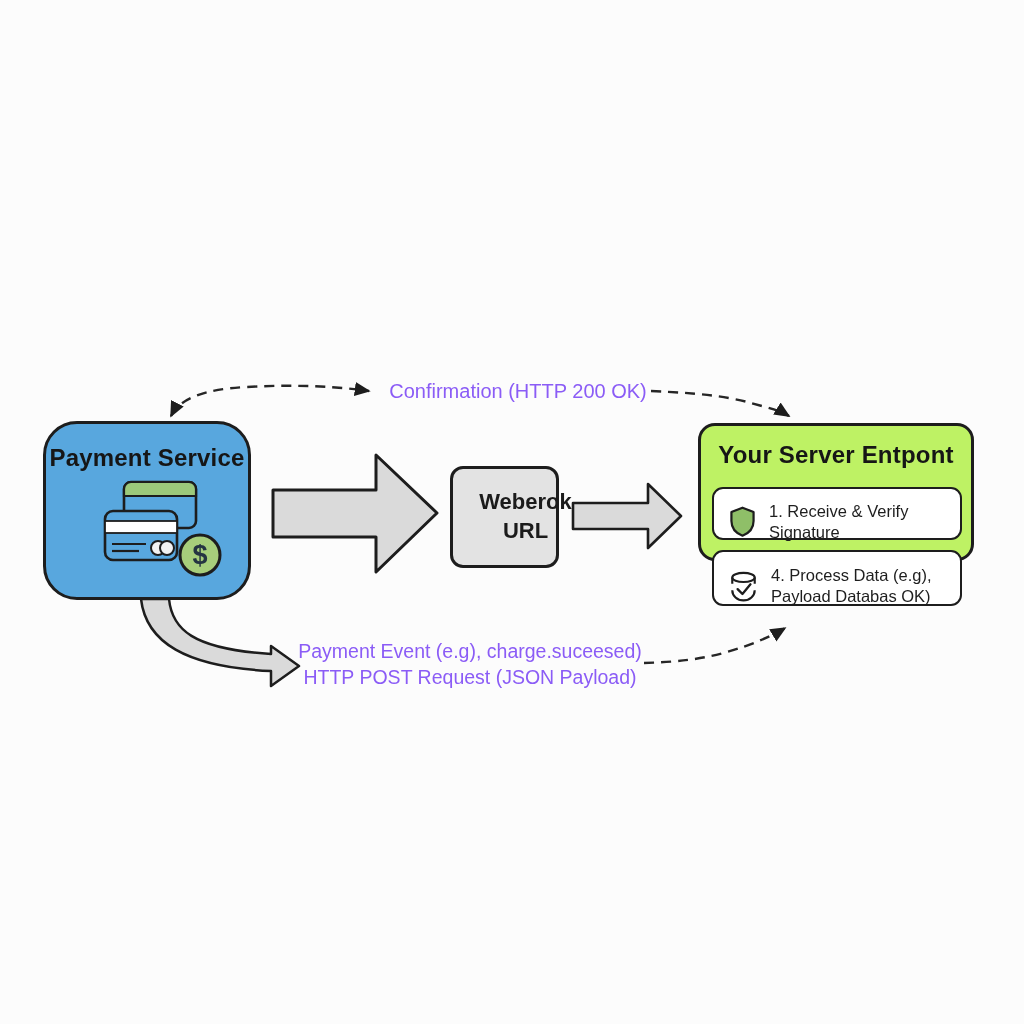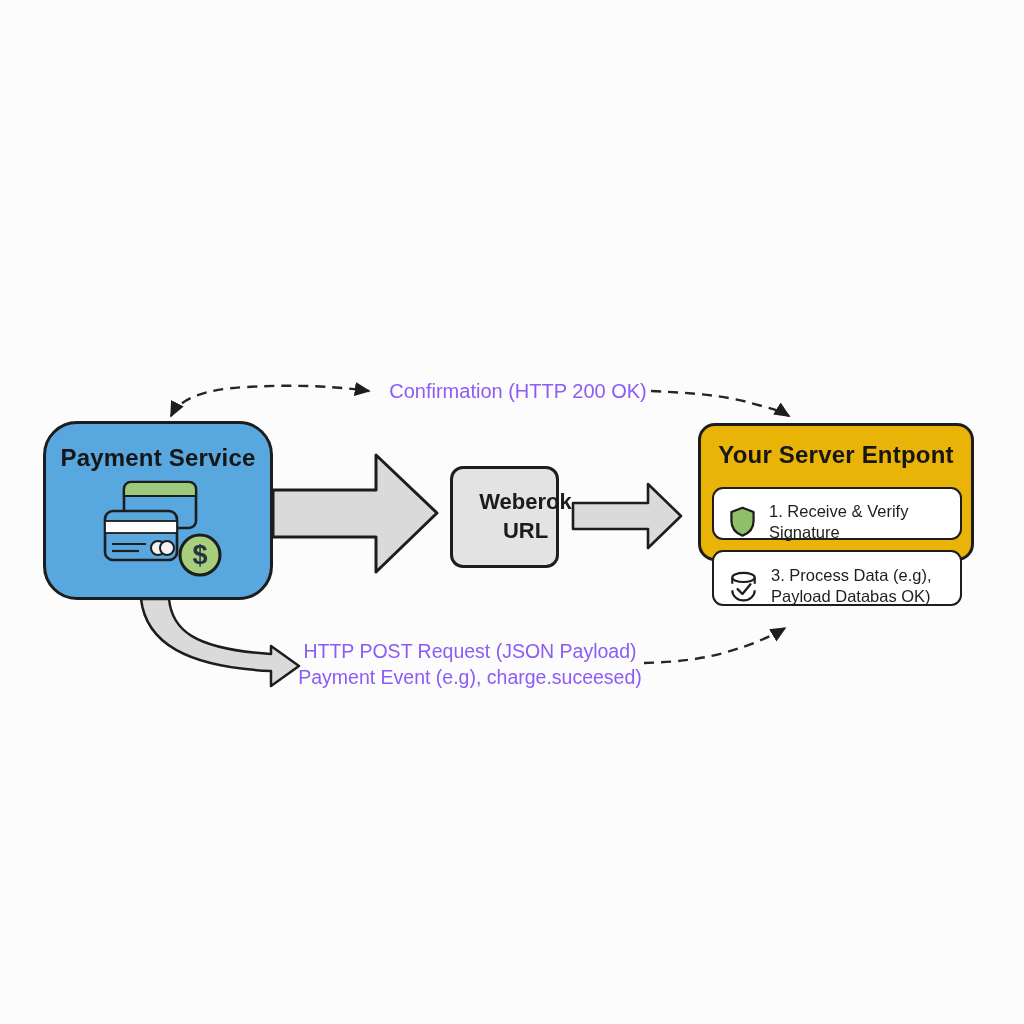--- a/index.html
+++ b/index.html
@@ -3,24 +3,24 @@
 <meta charset="utf-8">
 <style>
   html,body { margin:0; padding:0; }
   body {
     width:1024px; height:1024px; position:relative; overflow:hidden;
     background:#fcfcfc;
     font-family:"Liberation Sans", sans-serif;
   }
   .layer { position:absolute; left:0; top:0; }
   .node { position:absolute; box-sizing:border-box; border:3px solid #1d1d1d; }
-  .payment-node { left:43px; top:421px; width:230px; height:179px; border-radius:34px; background:#58a7de; }
+  .payment-node { left:43px; top:421px; width:208px; height:179px; border-radius:34px; background:#58a7de; }
   .webhook-node { left:450px; top:466px; width:109px; height:102px; border-radius:13px; background:#e3e3e3;
     display:flex; align-items:center; justify-content:center; text-align:center;padding-left:42px; }
-  .server-node  { left:698px; top:423px; width:276px; height:138px; border-radius:17px; background:#eab308; }
+  .server-node  { left:698px; top:423px; width:276px; height:138px; border-radius:17px; background:#bef264; }
   .node-title { text-align:center; font-weight:bold; font-size:24px; color:#161616; letter-spacing:0.2px; }
   .payment-node .node-title { margin-top:20px; }
   .server-node  .node-title { margin-top:15px; }
   .webhook-label { font-size:22px; font-weight:600; color:#1b1b1b; line-height:1.3; }
   .icon-cluster { position:absolute; left:55px; top:54px; }
   .step {
     position:absolute; left:11px; width:250px; background:#ffffff;
     border:2.5px solid #1d1d1d; border-radius:11px;
     display:flex; align-items:center; gap:13px; padding:16px 8px 0 15px; box-sizing:border-box;
   }
@@ -108,24 +108,24 @@
   </div>
 
   <div class="step step-2">
     <svg width="29" height="31" viewBox="0 0 27 29">
       <ellipse cx="13.5" cy="6" rx="10.5" ry="4.3" fill="none" stroke="#1d1d1d" stroke-width="2"></ellipse>
       <path d="M3,6 V12 M24,6 V12" fill="none" stroke="#1d1d1d" stroke-width="2"></path>
       <path d="M3,11 a10.5,9.5 0 0 0 21,0" fill="none" stroke="#1d1d1d" stroke-width="2" transform="translate(0,7)"></path>
       <path d="M8,17 L12.5,21.5 L20,12.5" fill="none" stroke="#1d1d1d" stroke-width="2.2" stroke-linecap="round" stroke-linejoin="round"></path>
     </svg>
     <div class="step-text">
-      <div>3. Process Data (e.g),</div>
+      <div>4. Process Data (e.g),</div>
       <div>Payload Databas OK)</div>
     </div>
   </div>
 </div>
 
 <div class="flow-label confirmation-label">Confirmation (HTTP 200 OK)</div>
 
 <div class="flow-label payment-event-label">
+  <div>Payment Event (e.g), charge.suceesed)</div>
   <div>HTTP POST Request (JSON Payload)</div>
-  <div>Payment Event (e.g), charge.suceesed)</div>
 </div>
 
 </body></html>

